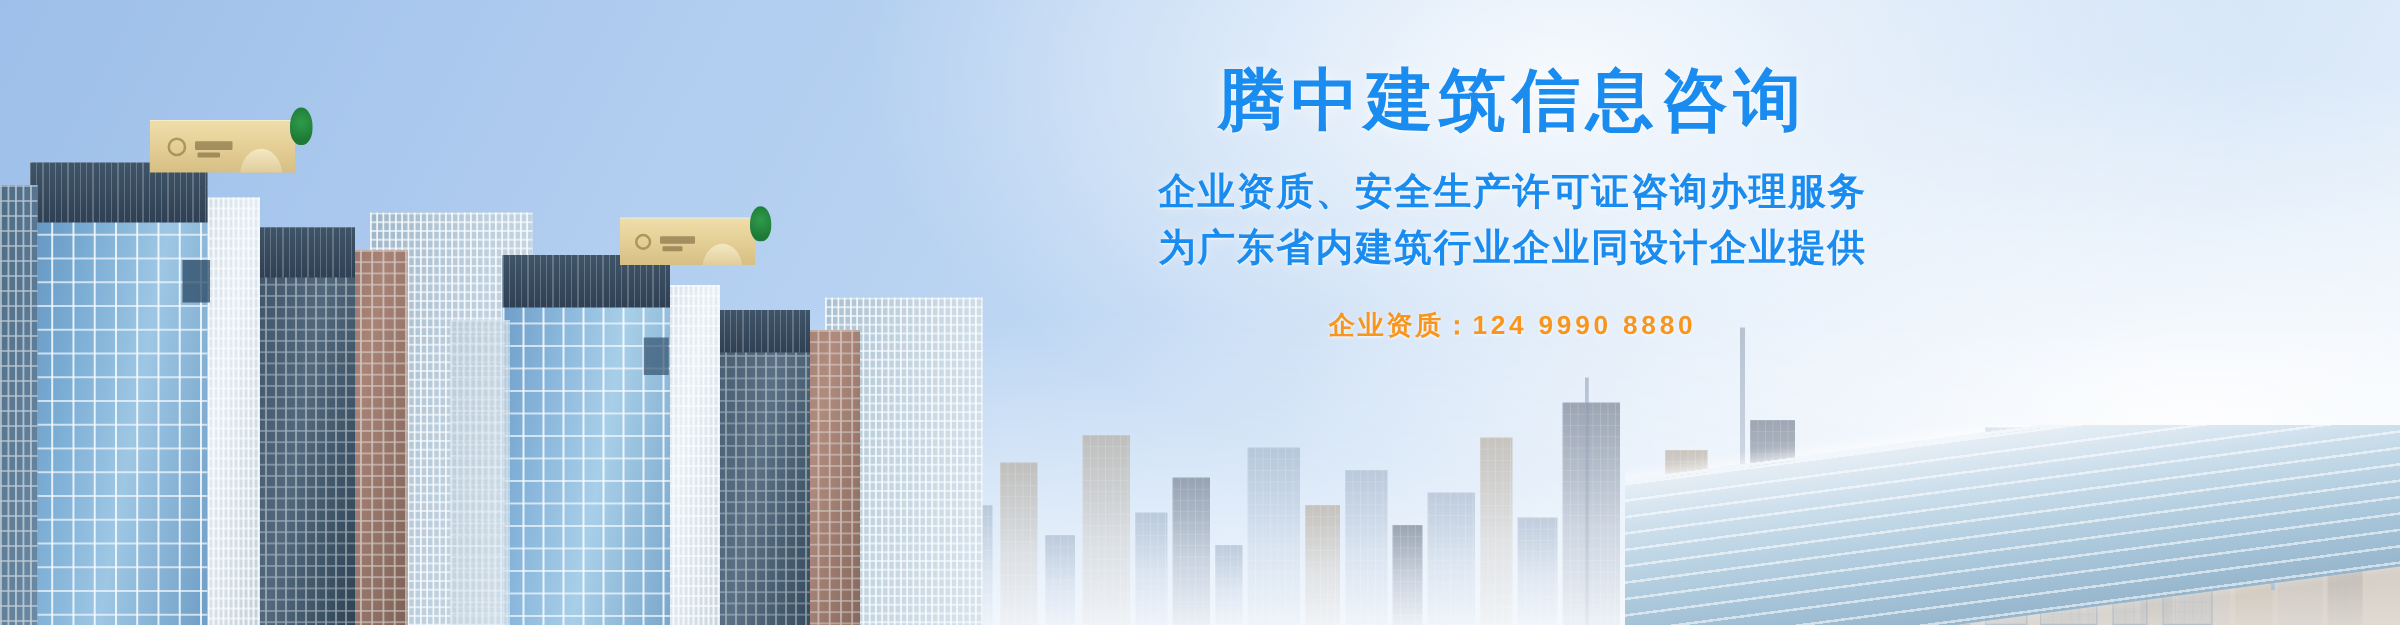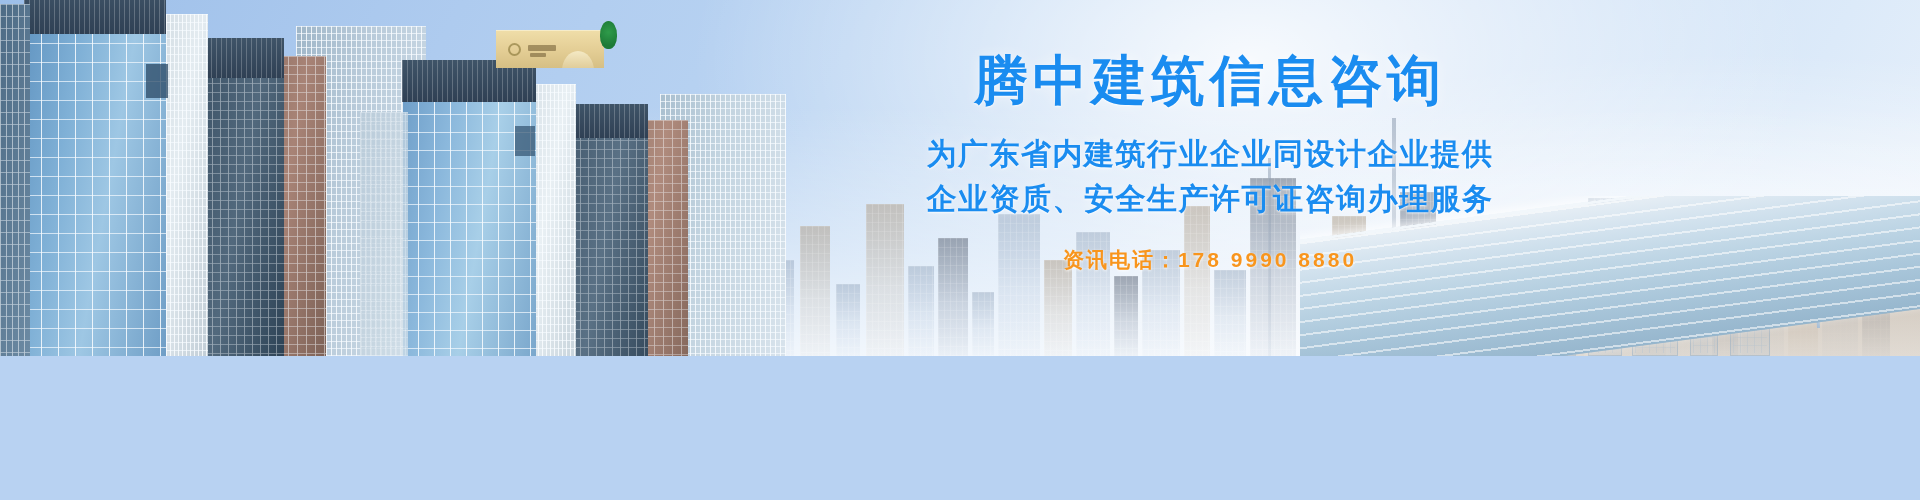--- a/index.html
+++ b/index.html
@@ -4,21 +4,21 @@
 <style>
   * { margin:0; padding:0; box-sizing:border-box; }
   html,body { width:1920px; height:500px; overflow:hidden; }
   body {
     font-family:"Liberation Sans","DejaVu Sans",sans-serif;
     background:#b8d2f2;
   }
 
   .banner {
     position:relative;
-    width:1920px; height:356px;
+    width:1920px; height:500px;
     overflow:hidden;
   }
 
   
   .sky {
     position:absolute; inset:0;
     background:
       radial-gradient(ellipse 900px 520px at 1250px 60px, rgba(255,255,255,.85) 0%, rgba(255,255,255,0) 62%),
       radial-gradient(ellipse 1100px 420px at 1750px 330px, rgba(255,255,255,.92) 0%, rgba(255,255,255,0) 66%),
       linear-gradient(118deg, #9dbfe9 0%, #aecbef 22%, #bed7f3 48%, #cde0f6 70%, #dceaf9 88%, #e9f1fb 100%);
@@ -294,22 +294,22 @@
       <div class="bb-arc" style="left:66px; top:20px; width:32px; height:20px;"></div>
     </div>
     <div class="bb-tree" style="position:absolute; left:240px; top:5px; width:17px; height:28px;"></div>
   </div>
 
   <div class="copy">
     <div class="headline">腾中建筑信息咨询</div>
 
 
     <div class="lead">
+      <div>企业资质、安全生产许可证咨询办理服务</div>
       <div>为广东省内建筑行业企业同设计企业提供</div>
-      <div>企业资质、安全生产许可证咨询办理服务</div>
     </div>
 
     <div class="phone">
-      <span>资讯电话：</span><span class="num">178 9990 8880</span>
+      <span>企业资质：</span><span class="num">124 9990 8880</span>
     </div>
   </div>
 
 </div>
 
 </body></html>

